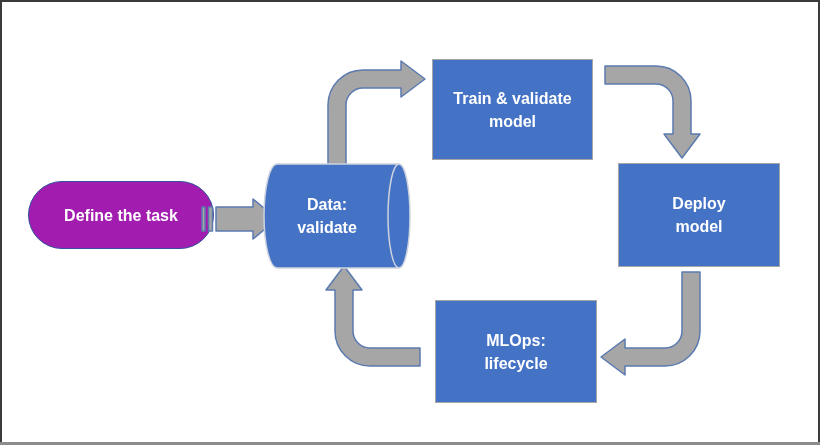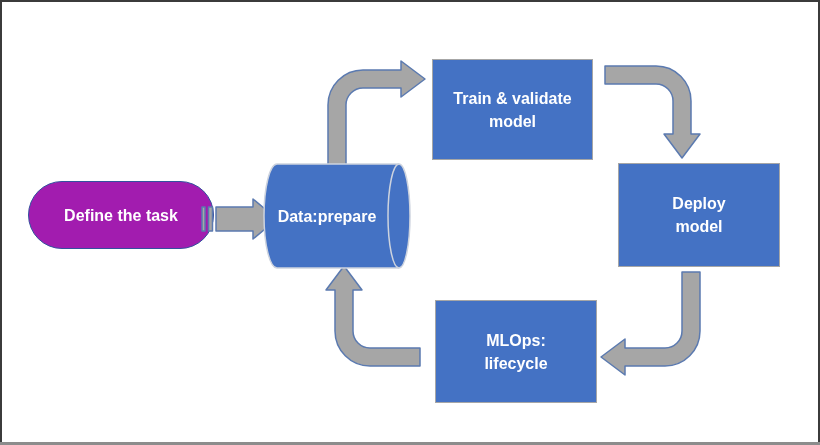--- a/index.html
+++ b/index.html
@@ -40,21 +40,21 @@
     background:#a21caf;
     border:1px solid #33519E;
     border-radius:34px;
   }
   .node-train{left:432px;top:29px;width:161px;height:101px;margin-top:30px;}
   .node-deploy{left:618px;top:163px;width:162px;height:104px;}
   .node-mlops{left:435px;top:300px;width:162px;height:103px;}
   .cylinder-text{
     position:absolute;
     left:265px;top:164px;width:124px;height:104px;
-    display:flex;
+    display:flex;flex-direction:column;
     align-items:center;justify-content:center;
     text-align:center;
     color:#FFFFFF;font-weight:bold;
     font-size:16px;line-height:23px;
     z-index:3;
   }
   svg.overlay{
     position:absolute;left:0;top:0;
     width:820px;height:445px;
     z-index:2;
@@ -118,18 +118,18 @@
     <path class="arrow" d="M420,366 L370,366 A35,35 0 0 1 335,331 L335,290 L326,290 L344,266 L362,290 L353,290 L353,331 A17,17 0 0 0 370,348 L420,348 Z"></path>
 
     <g>
       <path class="cyl-body" d="M277,164 A13,52 0 0 0 277,268 L399,268 A11,52 0 0 0 399,164 Z"></path>
       <path class="cyl-rim" d="M399,164 A11,52 0 0 0 399,268"></path>
     </g>
   </svg>
 
   <div class="cylinder-text">
     <div>Data:</div>
-    <div>prepare</div>
+    <div>validate</div>
   </div>
 
   <div class="frame-border"></div>
   <div class="bottom-bar"></div>
 </div>
 
 </body></html>

